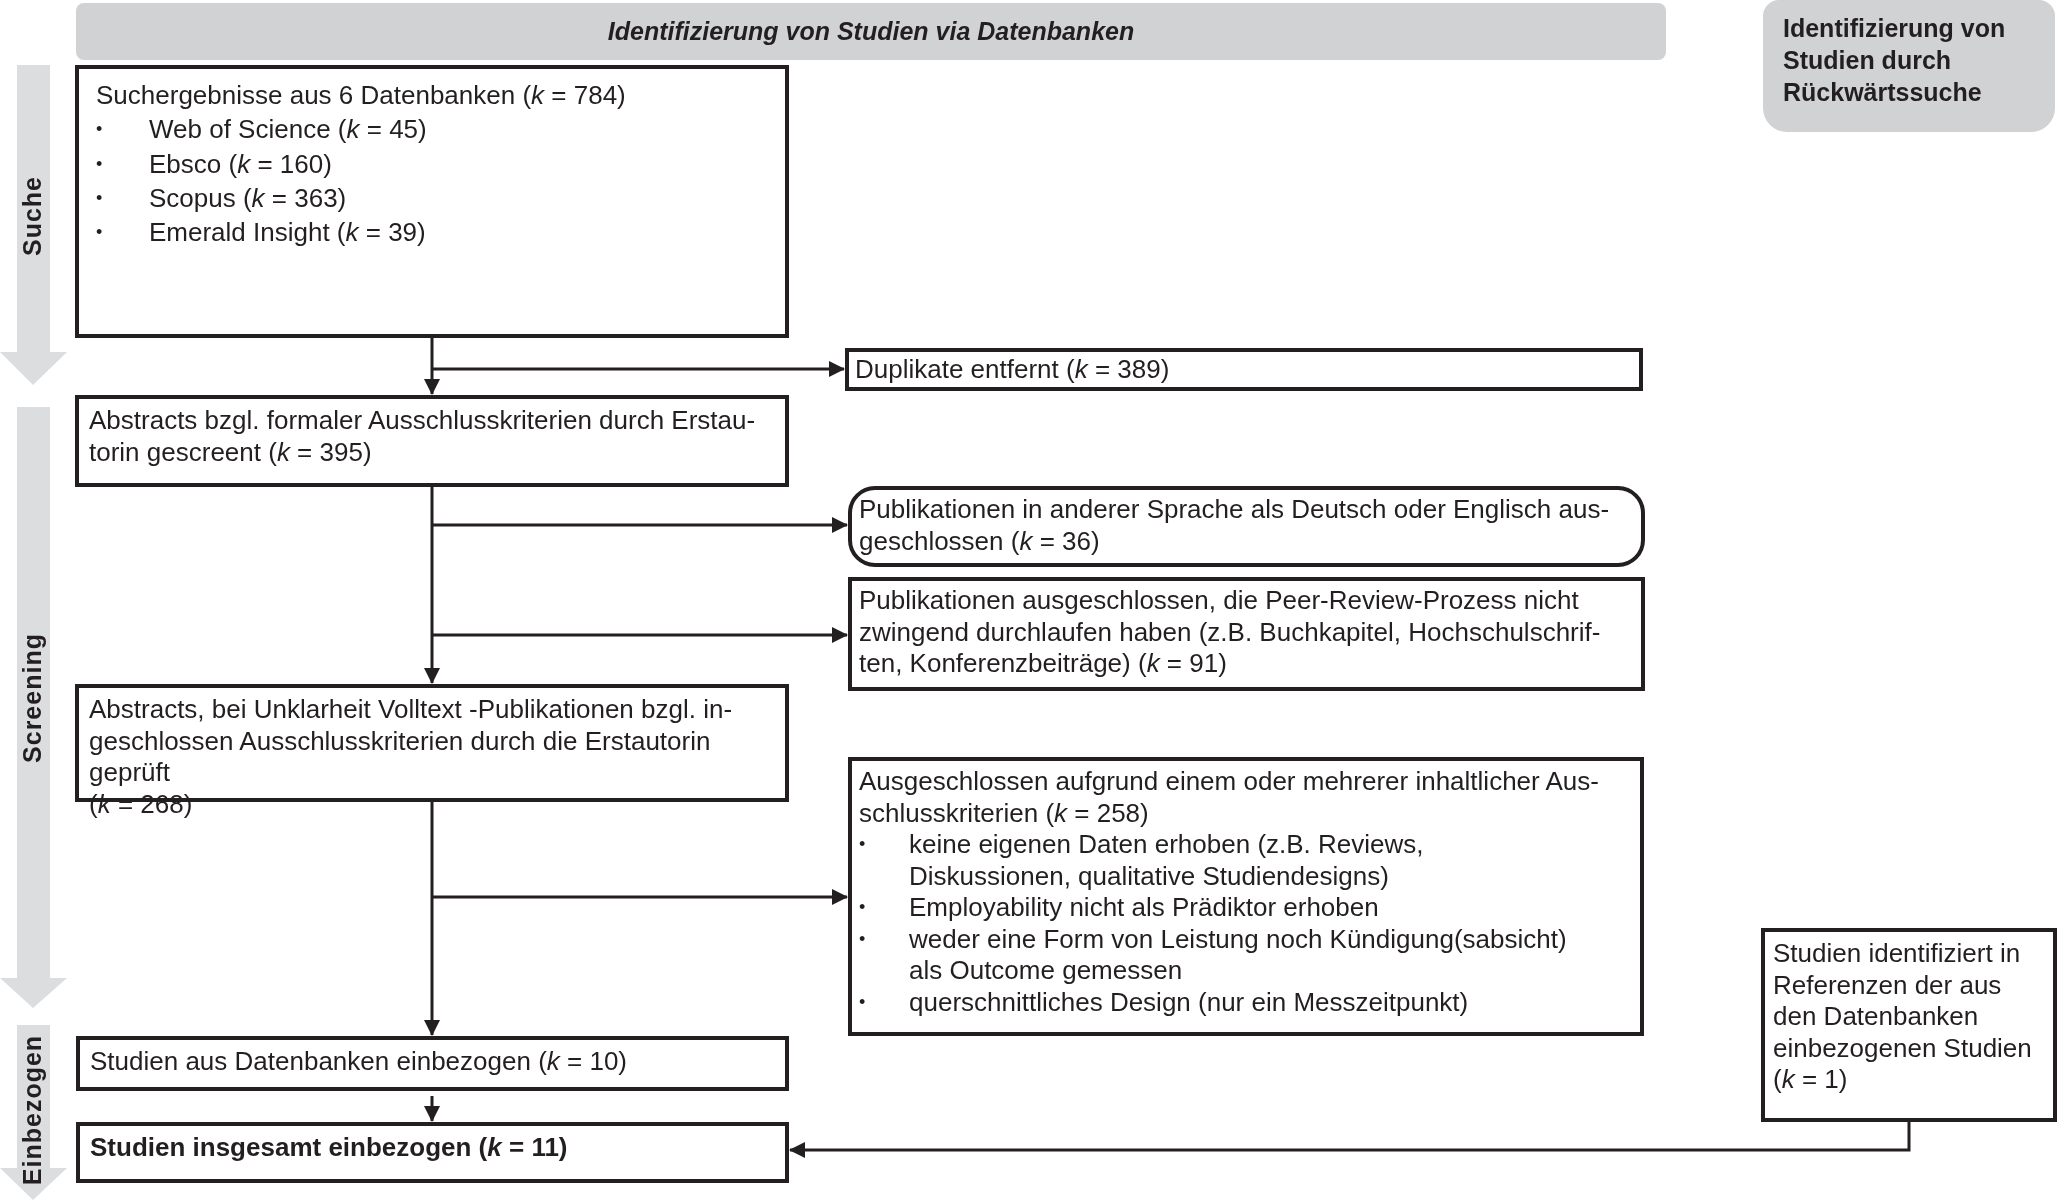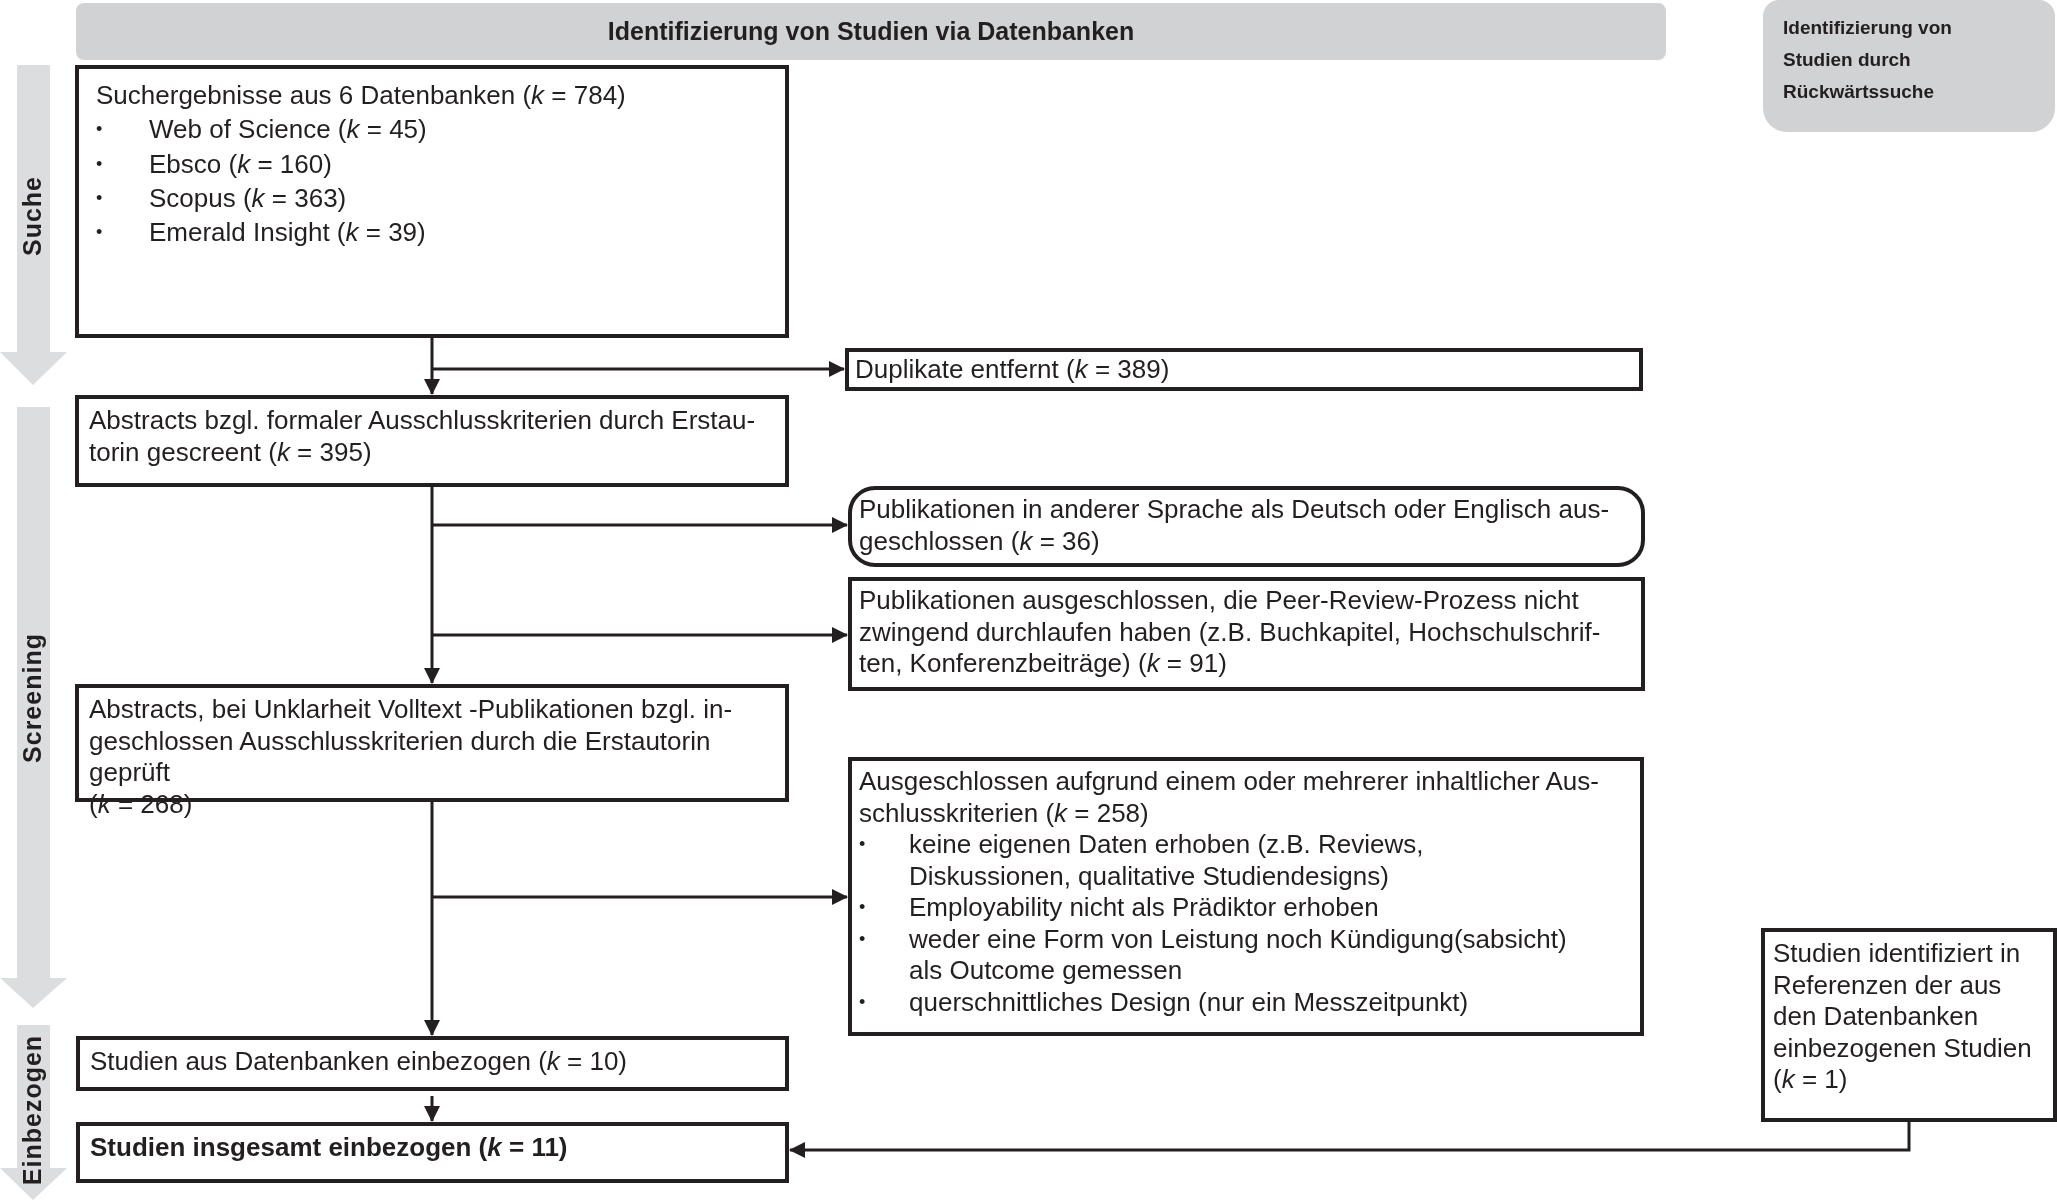--- a/index.html
+++ b/index.html
@@ -1,22 +1,22 @@
 <!DOCTYPE html>
 <html><head>
 <meta charset="utf-8">
 <style>
   html, body { margin: 0; padding: 0; background: #ffffff; }
   body { width: 2057px; height: 1201px; position: relative; overflow: hidden;
          font-family: "Liberation Sans", sans-serif; color: #231f20; }
   .abs { position: absolute; box-sizing: border-box; }
   .header-bar { background: #d1d2d4; border-radius: 8px; font-weight: bold; font-size: 25px;
-                display: flex; align-items: center; justify-content: center; }
+                display: flex; align-items: center; justify-content: center; font-style: italic; }
   .side-header { background: #d1d2d4; border-radius: 0 0 24px 24px; border-top-left-radius: 16px; border-top-right-radius: 16px;
-                 font-weight: bold; font-size: 19px; line-height: 32px; padding: 12px 0 0 20px; }
+                 font-weight: bold; font-size: 25px; line-height: 32px; padding: 12px 0 0 20px; }
   .box { border: 4px solid #231f20; background: #fff; font-size: 26px; line-height: 31.5px; padding: 6px 8px 0 10px; }
   .box i { font-style: italic; }
   .bullet-list { list-style: none; margin: 0; padding: 0; }
   .bullet-list li { position: relative; padding-left: 53px; }
   .bullet-list li::before { content: "•"; position: absolute; left: 0; font-size: 18px; }
   .box-b .bullet-list li { padding-left: 50px; }
   .bold { font-weight: bold; }
   .phase-label { position: absolute; transform: rotate(-90deg); transform-origin: center center;
                  font-weight: bold; font-size: 25px; letter-spacing: 1px; white-space: nowrap; text-align: center; }
   svg.overlay { position: absolute; left: 0; top: 0; pointer-events: none; }

